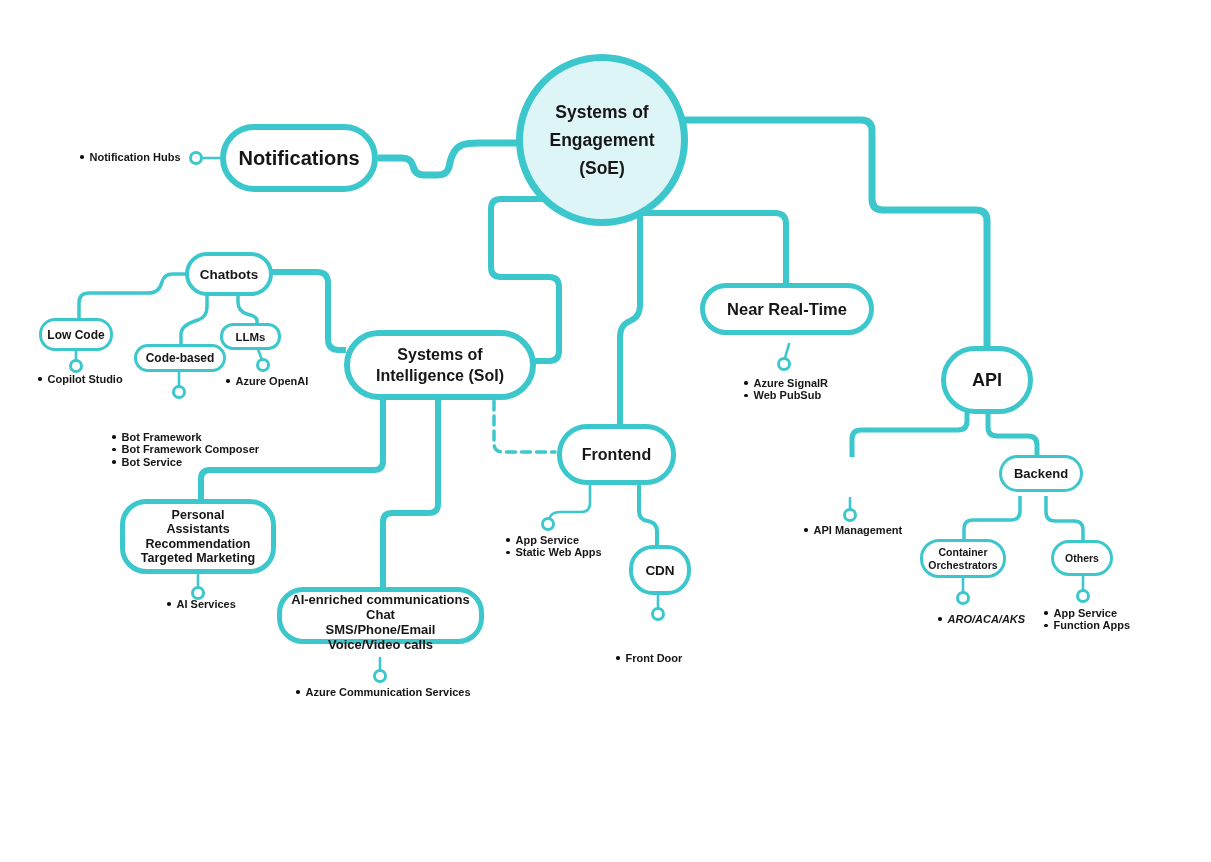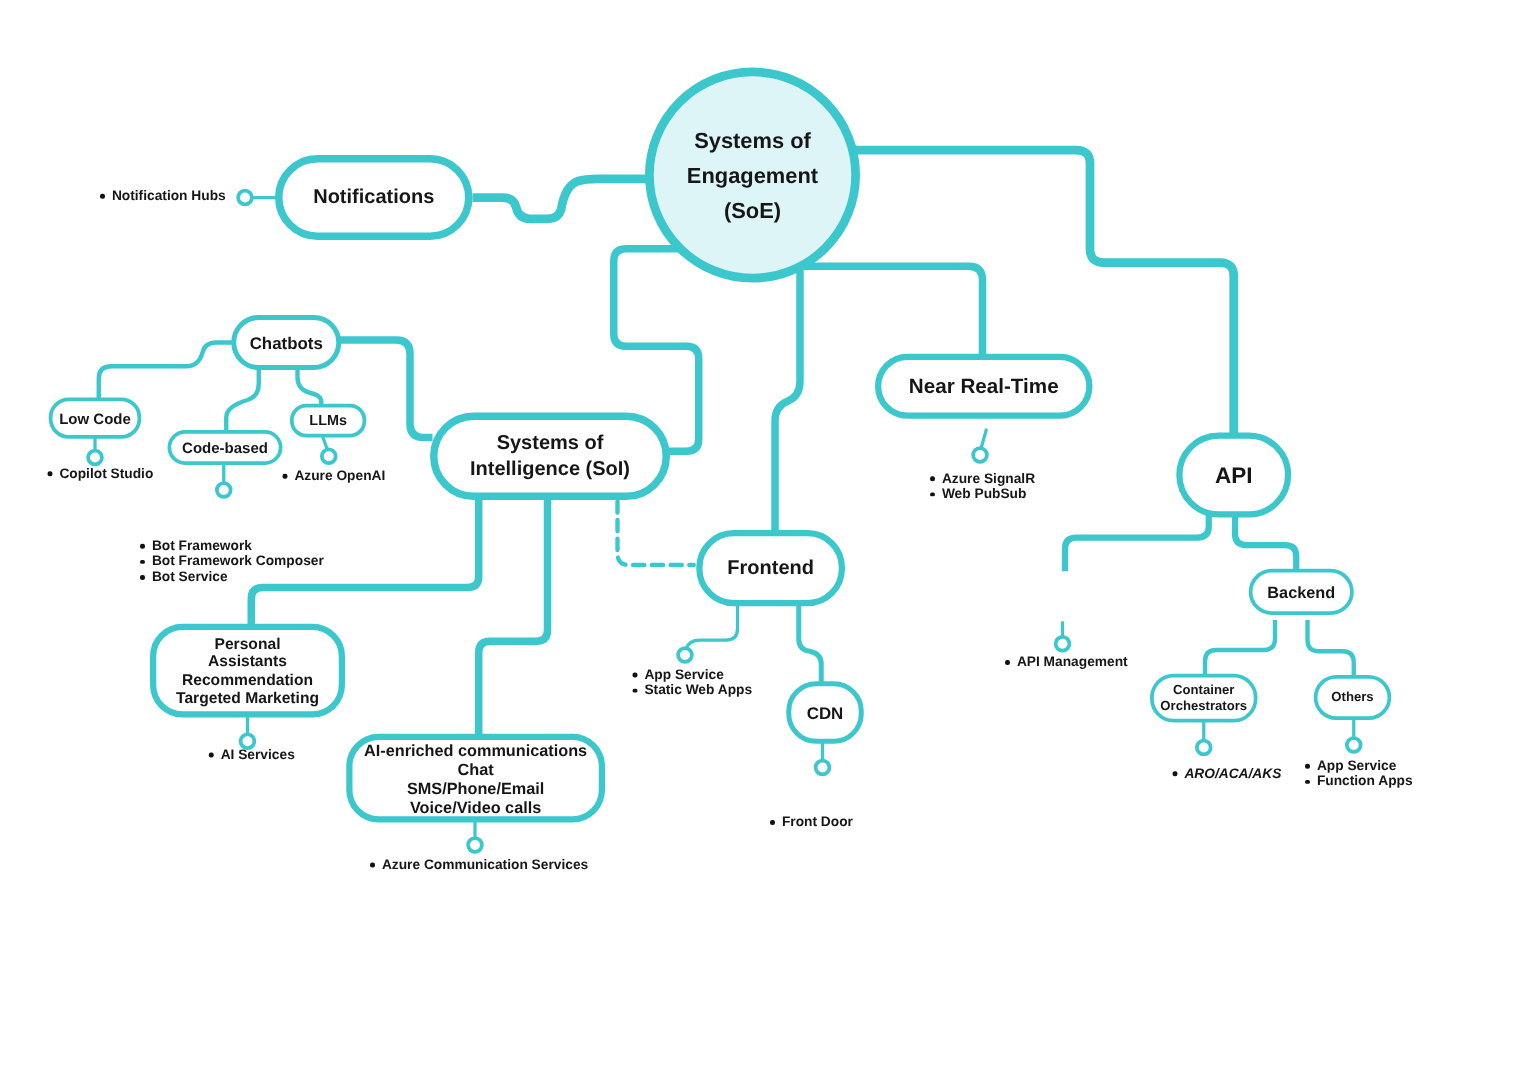--- a/index.html
+++ b/index.html
@@ -86,21 +86,21 @@
     <circle class="ring" cx="963" cy="598" r="5.5"></circle>
     <circle class="ring" cx="1083" cy="596" r="5.5"></circle>
   </svg>
 
   <div class="node root" style="left:516px; top:54px; width:172px; height:172px;">
     <span>Systems of</span>
     <span>Engagement</span>
     <span>(SoE)</span>
   </div>
 
-  <div class="node" style="left:220px; top:124px; width:158px; height:68px; border-width:6px; border-radius:34px; font-size:16px;">
+  <div class="node" style="left:220px; top:124px; width:158px; height:68px; border-width:6px; border-radius:34px; font-size:20px;">
     <span>Notifications</span>
   </div>
   <div class="leaf-list" style="left:80px; top:151px;">
     <div class="ll">
         <span class="blt"></span>
         <span>Notification Hubs</span>
       </div>
   </div>
 
   <div class="node" style="left:185px; top:252px; width:88px; height:44px; border-width:4px; border-radius:22px; font-size:13.5px;">
@@ -125,21 +125,21 @@
       </div>
     <div class="ll">
         <span class="blt"></span>
         <span>Bot Framework Composer</span>
       </div>
     <div class="ll">
         <span class="blt"></span>
         <span>Bot Service</span>
       </div>
   </div>
-  <div class="node" style="left:232px; top:323px; width:61px; height:27px; border-radius:13px; font-size:11.5px;align-items:center;">
+  <div class="node" style="left:220px; top:323px; width:61px; height:27px; border-radius:13px; font-size:11.5px;align-items:center;">
     <span>LLMs</span>
   </div>
   <div class="leaf-list" style="left:226px; top:375px;">
     <div class="ll">
         <span class="blt"></span>
         <span>Azure OpenAI</span>
       </div>
   </div>
 
   <div class="node" style="left:344px; top:330px; width:192px; height:70px; border-width:6px; border-radius:35px; font-size:16px; line-height:21px;">
@@ -153,21 +153,21 @@
     <span>Recommendation</span>
     <span>Targeted Marketing</span>
   </div>
   <div class="leaf-list" style="left:167px; top:598px;">
     <div class="ll">
         <span class="blt"></span>
         <span>AI Services</span>
       </div>
   </div>
 
-  <div class="node" style="left:277px; top:587px; width:207px; height:71px; border-width:5px; border-radius:26px; font-size:13px; line-height:15px;">
+  <div class="node" style="left:277px; top:587px; width:207px; height:57px; border-width:5px; border-radius:26px; font-size:13px; line-height:15px;justify-content:space-between;">
     <span>AI-enriched communications</span>
     <span>Chat</span>
     <span>SMS/Phone/Email</span>
     <span>Voice/Video calls</span>
   </div>
   <div class="leaf-list" style="left:296px; top:686px;">
     <div class="ll">
         <span class="blt"></span>
         <span>Azure Communication Services</span>
       </div>

